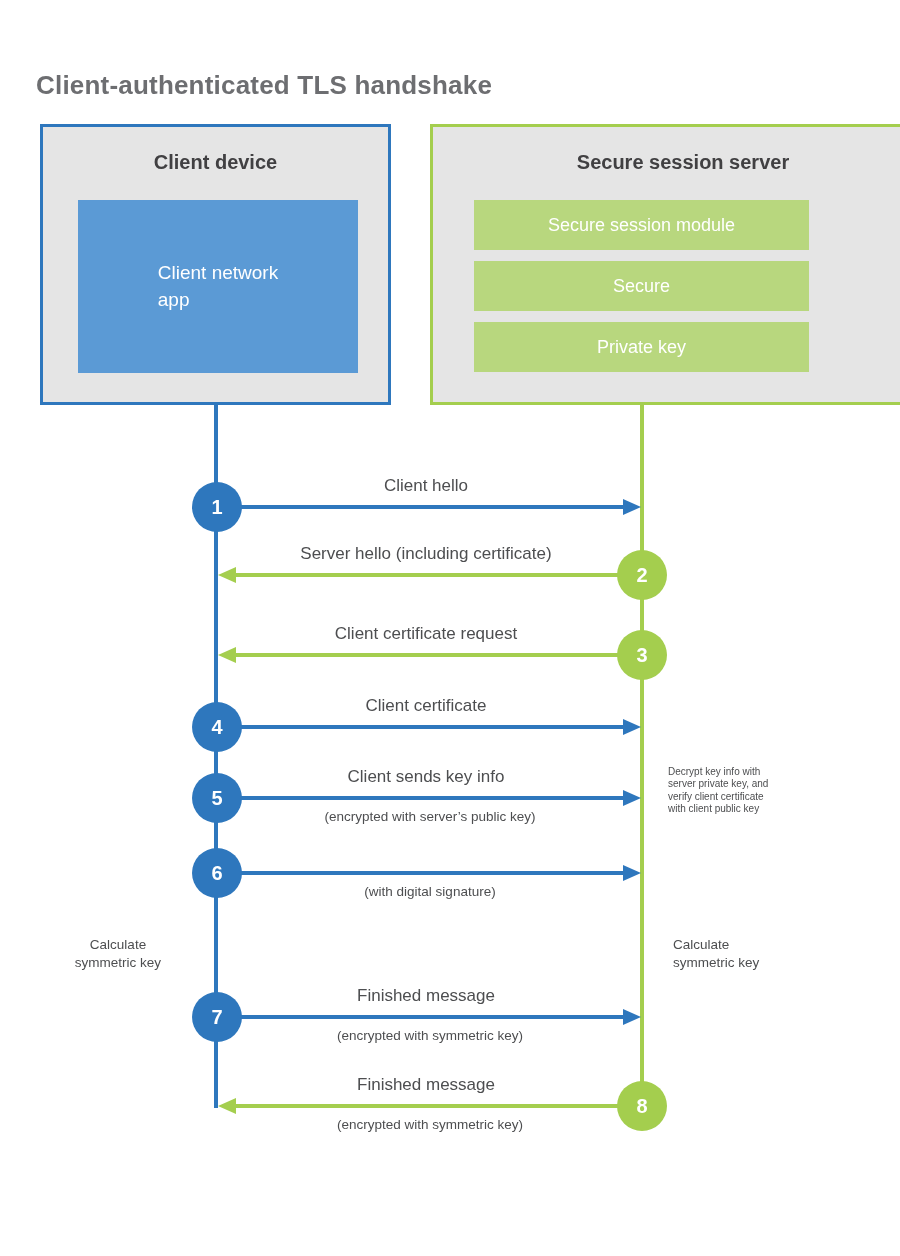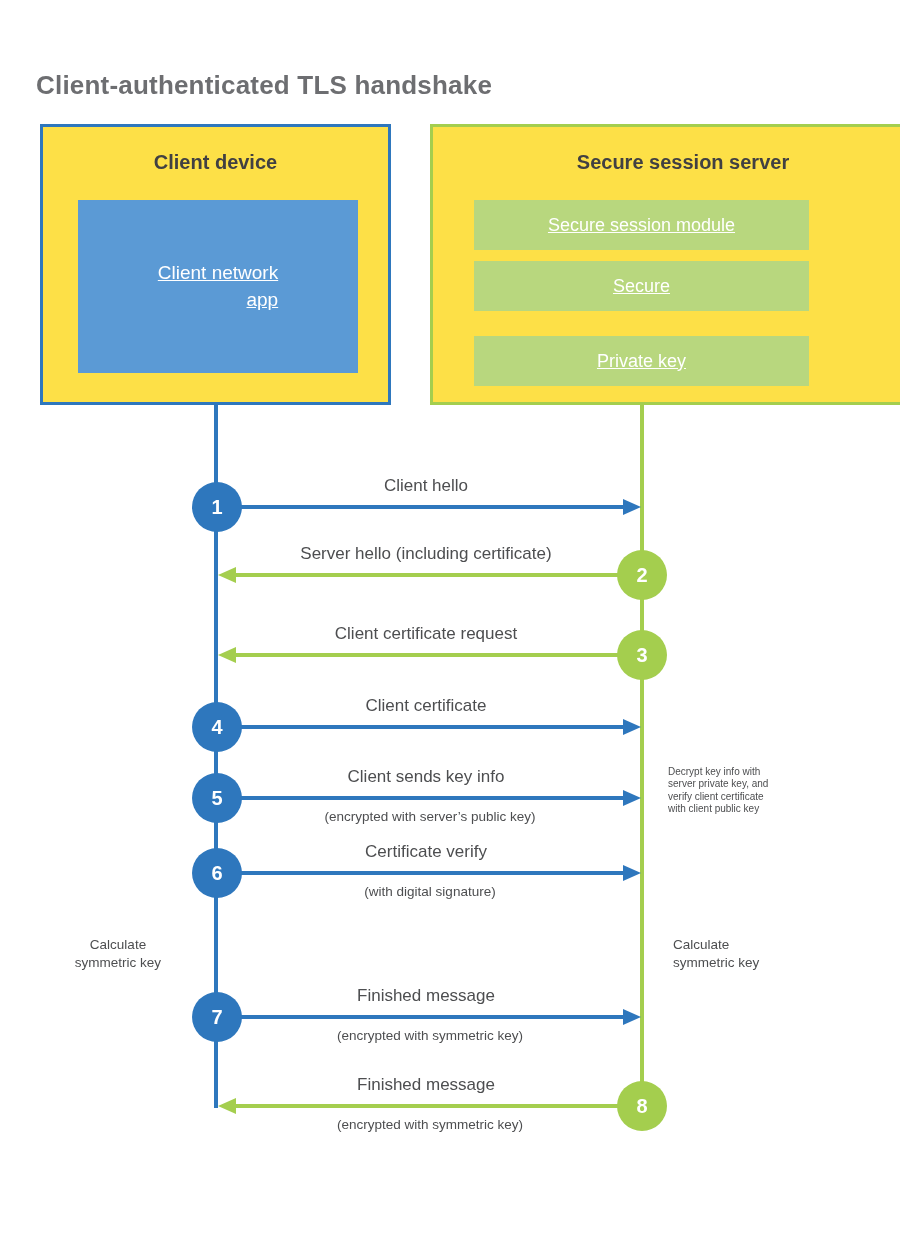--- a/index.html
+++ b/index.html
@@ -23,42 +23,41 @@
     font-weight: 700;
     color: var(--titleGray, #6d6e71);
     letter-spacing: 0.2px;
     margin-top: 40px;
   }
   
   .actor-box {
     position: absolute;
     top: 124px;
     height: 281px;
-    background: #fde047;
+    background: #e5e5e5;
   }
   .client-box  { left: 40px;  width: 351px; border: 3px solid var(--blue, #2e77bd); }
   .server-box  { left: 430px; width: 506px; border: 3px solid var(--green, #a4ce4e); }
   .actor-title {
     position: absolute;
     left: 0; right: 0;
     top: 24px;
     text-align: center;
     font-size: 20px;
     font-weight: 700;
     color: var(--headingDark, #414042);
   }
   .inner-module {
     position: absolute;
     display: flex;
     align-items: center;
     justify-content: center;
-    text-align: right;
+    text-align: left;
     color: #ffffff;
     white-space: pre-line;
-    text-decoration: underline;
   }
   .client-app {
     left: 35px; top: 73px;
     width: 280px; height: 173px;
     background: var(--blueLight, #5b9ad5);
     font-size: 19px;
     line-height: 1.4;
   }
   .server-bar {
     left: 41px;
@@ -152,21 +151,21 @@
   <div class="actor-box client-box">
     <div class="actor-title">Client device</div>
     <div class="inner-module client-app">Client network
 app</div>
   </div>
 
   <div class="actor-box server-box">
     <div class="actor-title">Secure session server</div>
     <div class="inner-module server-bar" style="top:73px">Secure session module</div>
     <div class="inner-module server-bar" style="top:134px">Secure</div>
-    <div class="inner-module server-bar" style="top:209px">Private key</div>
+    <div class="inner-module server-bar" style="top:195px">Private key</div>
   </div>
 
   <div class="lifeline blue"></div>
   <div class="lifeline green"></div>
 
   <div class="circle blue" style="left:192px;top:482px">
     <span>1</span>
   </div>
   <div class="hline blue" style="left:217px;top:505px;width:407px"></div>
   <div class="head-right" style="left:623px;top:499px"></div>
@@ -199,21 +198,20 @@
   <div class="hline blue" style="left:217px;top:796px;width:407px"></div>
   <div class="head-right" style="left:623px;top:790px"></div>
   <div class="msg-label" style="top:767px">Client sends key info</div>
   <div class="sub-label" style="top:809px">(encrypted with server’s public key)</div>
 
   <div class="circle blue" style="left:192px;top:848px">
     <span>6</span>
   </div>
   <div class="hline blue" style="left:217px;top:871px;width:407px"></div>
   <div class="head-right" style="left:623px;top:865px"></div>
-  <div class="msg-label" style="top:842px">Certificate verify</div>
   <div class="sub-label" style="top:884px">(with digital signature)</div>
 
   <div class="side-note">Decrypt key info with
 server private key, and
 verify client certificate
 with client public key</div>
   <div class="calc-note left">Calculate
 symmetric key</div>
   <div class="calc-note right">Calculate
 symmetric key</div>

